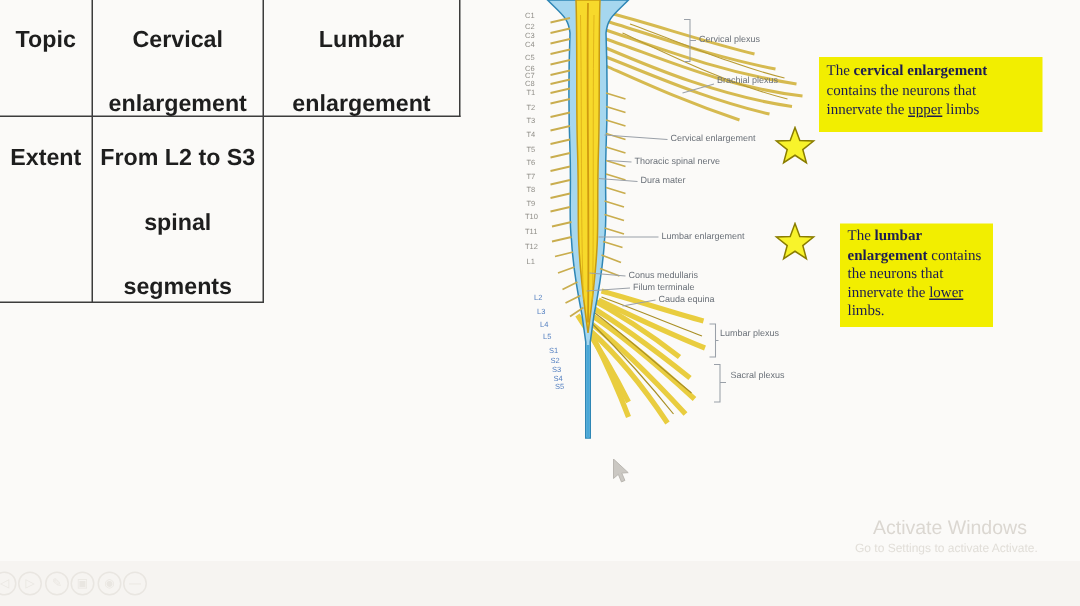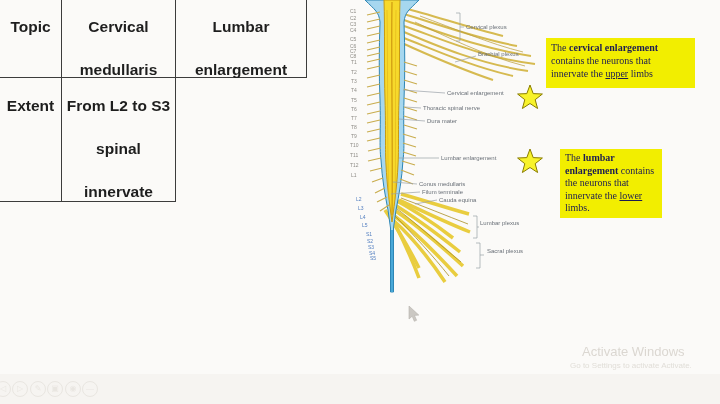--- a/index.html
+++ b/index.html
@@ -46,26 +46,26 @@
 </style>
 </head>
 <body>
 
 <div id="stage">
   <div class="bottom-strip"></div>
 
   <div class="slide-table">
     <div class="tcell r1">Topic</div>
     <div class="tcell r1">Cervical
-medullaris</div>
+enlargement</div>
     <div class="tcell r1">Lumbar
 enlargement</div>
     <div class="tcell r2">Extent</div>
     <div class="tcell r2">From L2 to S3
-spinal innervate</div>
+spinal segments</div>
   </div>
 
   <div class="diagram">
     <svg width="220" height="300" viewBox="0 0 220 300">
 
       <g fill="none" stroke="#d6ba50" stroke-width="2">
         <path d="M69 8 C 100 16, 135 28, 168 36"></path>
         <path d="M69 14 C 102 24, 140 38, 182 46"></path>
         <path d="M69 20 C 104 32, 145 48, 196 56"></path>
         <path d="M69 26 C 104 38, 148 58, 200 64"></path>

